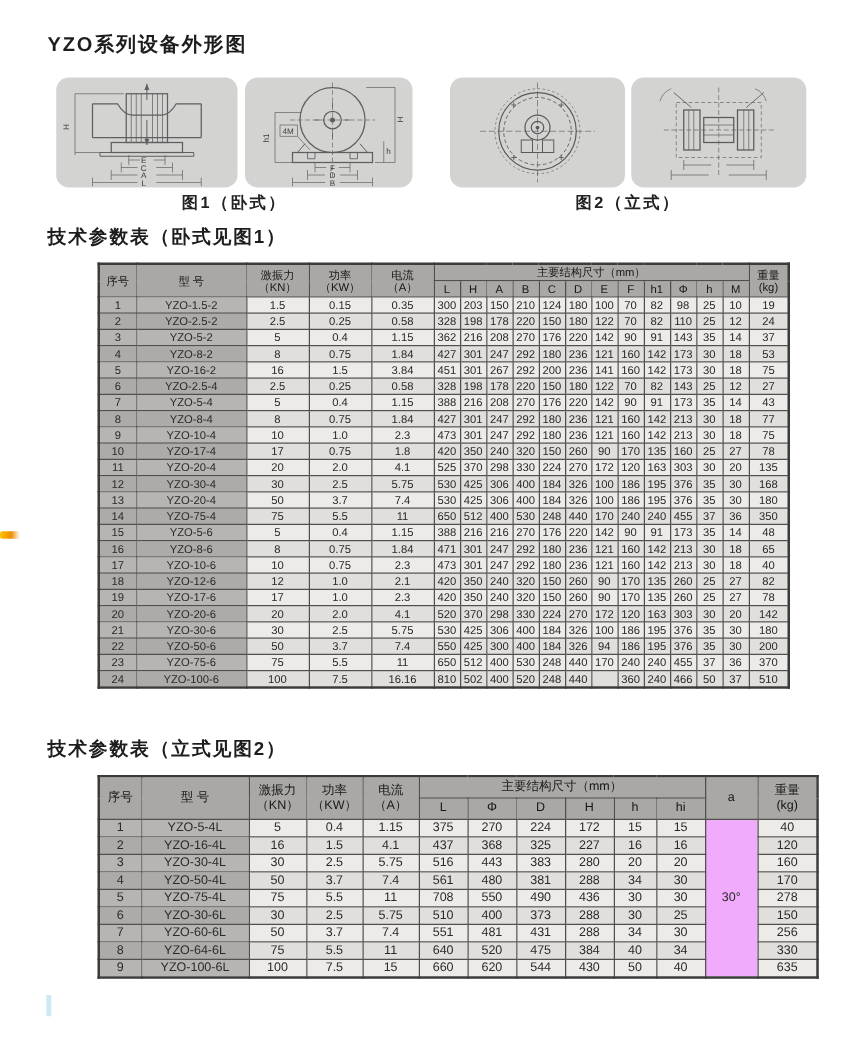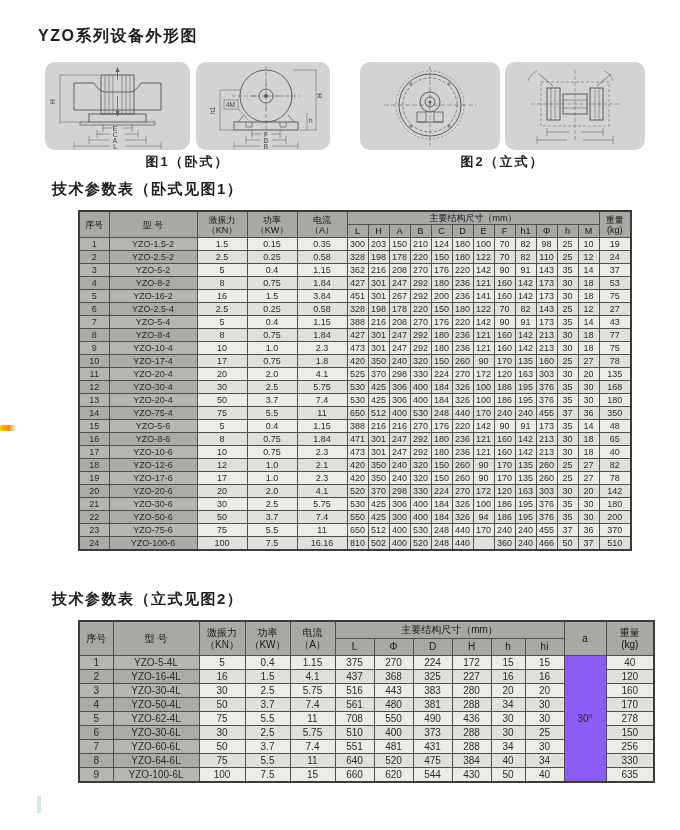--- a/index.html
+++ b/index.html
@@ -2,37 +2,37 @@
 <html><head>
 <meta charset="utf-8">
 <style>
   html,body{margin:0;padding:0}
   body{width:680px;height:830px;position:relative;background:#ffffff;
        font-family:"Liberation Sans","DejaVu Sans",sans-serif;color:#1d1d1d;overflow:hidden}
   .page-title{position:absolute;left:38px;top:26px;font-size:16px;font-weight:bold;letter-spacing:1.5px;margin:0}
   .panel{position:absolute;background:#d3d3d2;border-radius:10px}
   .panel svg{display:block}
   .fig-caption{position:absolute;top:153px;font-size:13px;font-weight:bold;letter-spacing:2px;text-align:center;color:#222}
-  .section-title{position:absolute;left:52px;font-size:15px;font-weight:bold;letter-spacing:1.5px;margin:0}
+  .section-title{position:absolute;left:38px;font-size:15px;font-weight:bold;letter-spacing:1.5px;margin:0}
   table{border-collapse:collapse;table-layout:fixed;position:absolute;border:2px solid #3c3b39}
   th,td{border:1px solid #514f4c;text-align:center;vertical-align:middle;white-space:nowrap;overflow:hidden;padding:0}
   thead th{background:#a9a8a5;font-weight:normal;color:#161616}
   .t1{left:78px;top:210px;font-size:9px}
   .t1 thead th{font-size:9px;line-height:10px;padding:1px 0}
   .t1 tbody td{height:12px;line-height:12px;background:#edebe8;color:#2a2a2a}
   .t1 tbody tr:nth-child(even) td{background:#e1dfdb}
   .t1 tbody td.ci,.t1 tbody td.cm{background:#b7b5b2}
   .t1 tbody tr:nth-child(even) td.ci,.t1 tbody tr:nth-child(even) td.cm{background:#adabA8}
   .t2{left:78px;top:620px;font-size:10px}
   .t2 thead th{font-size:10px;line-height:12px;padding:2px 0}
   .t2 tbody td{height:13px;line-height:13px;background:#edebe8;color:#2a2a2a}
   .t2 tbody tr:nth-child(even) td{background:#e1dfdb}
   .t2 tbody td.ci,.t2 tbody td.cm{background:#b7b5b2}
   .t2 tbody tr:nth-child(even) td.ci,.t2 tbody tr:nth-child(even) td.cm{background:#adabA8}
-  .t2 tbody td.ca{background:#8b5cf6;font-size:10px}
+  .t2 tbody td.ca{background:#f0abfc;font-size:10px}
   svg text{fill:#3c3c3c;font-size:6.5px;font-family:"Liberation Sans",sans-serif}
   .orange-streak{position:absolute;left:0;top:425px;width:16px;height:6px;border-radius:2px;
        background:linear-gradient(90deg,#ffc400,#f08c00 55%,rgba(240,140,0,0))}
   .blue-mark{position:absolute;left:37px;top:796px;width:4px;height:17px;background:#cfe9f3}
 </style>
 </head>
 <body>
 
 <h1 class="page-title">YZO系列设备外形图</h1>
 
@@ -811,21 +811,21 @@
     <td>381</td>
     <td>288</td>
     <td>34</td>
     <td>30</td>
 
     <td>170</td>
   </tr>
 
   <tr>
     <td class="ci">5</td>
-    <td class="cm">YZO-62-4L</td>
+    <td class="cm">YZO-75-4L</td>
     <td>75</td>
     <td>5.5</td>
     <td>11</td>
     <td>708</td>
     <td>550</td>
     <td>490</td>
     <td>436</td>
     <td>30</td>
     <td>30</td>
 

